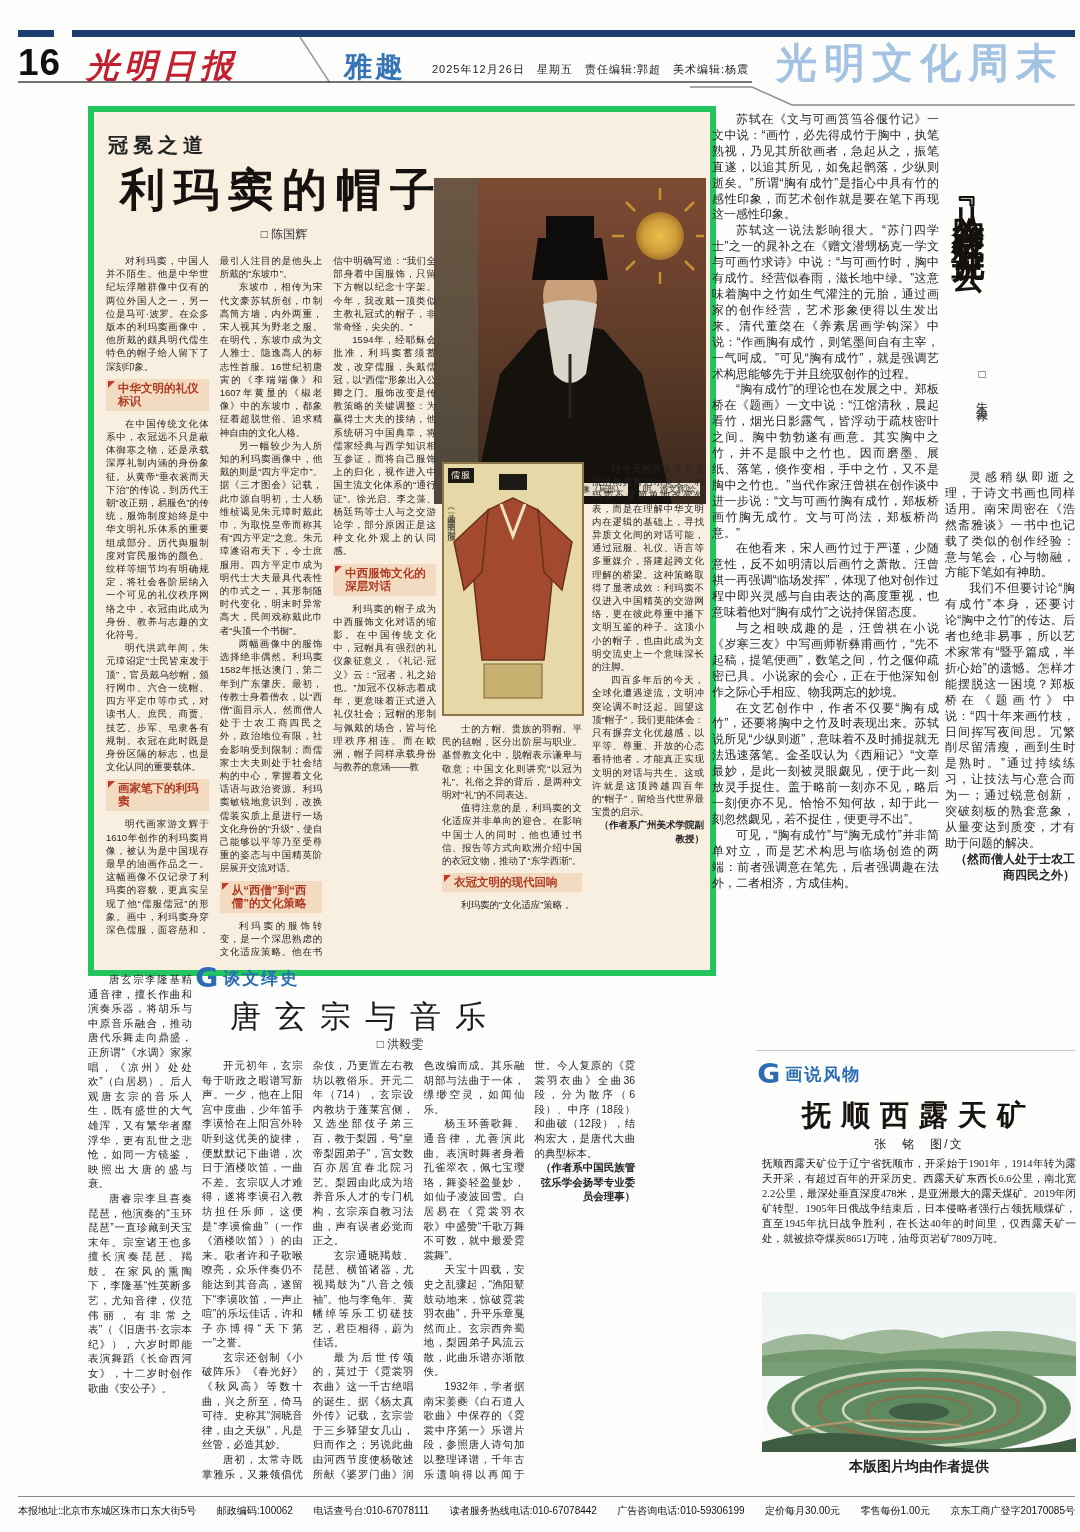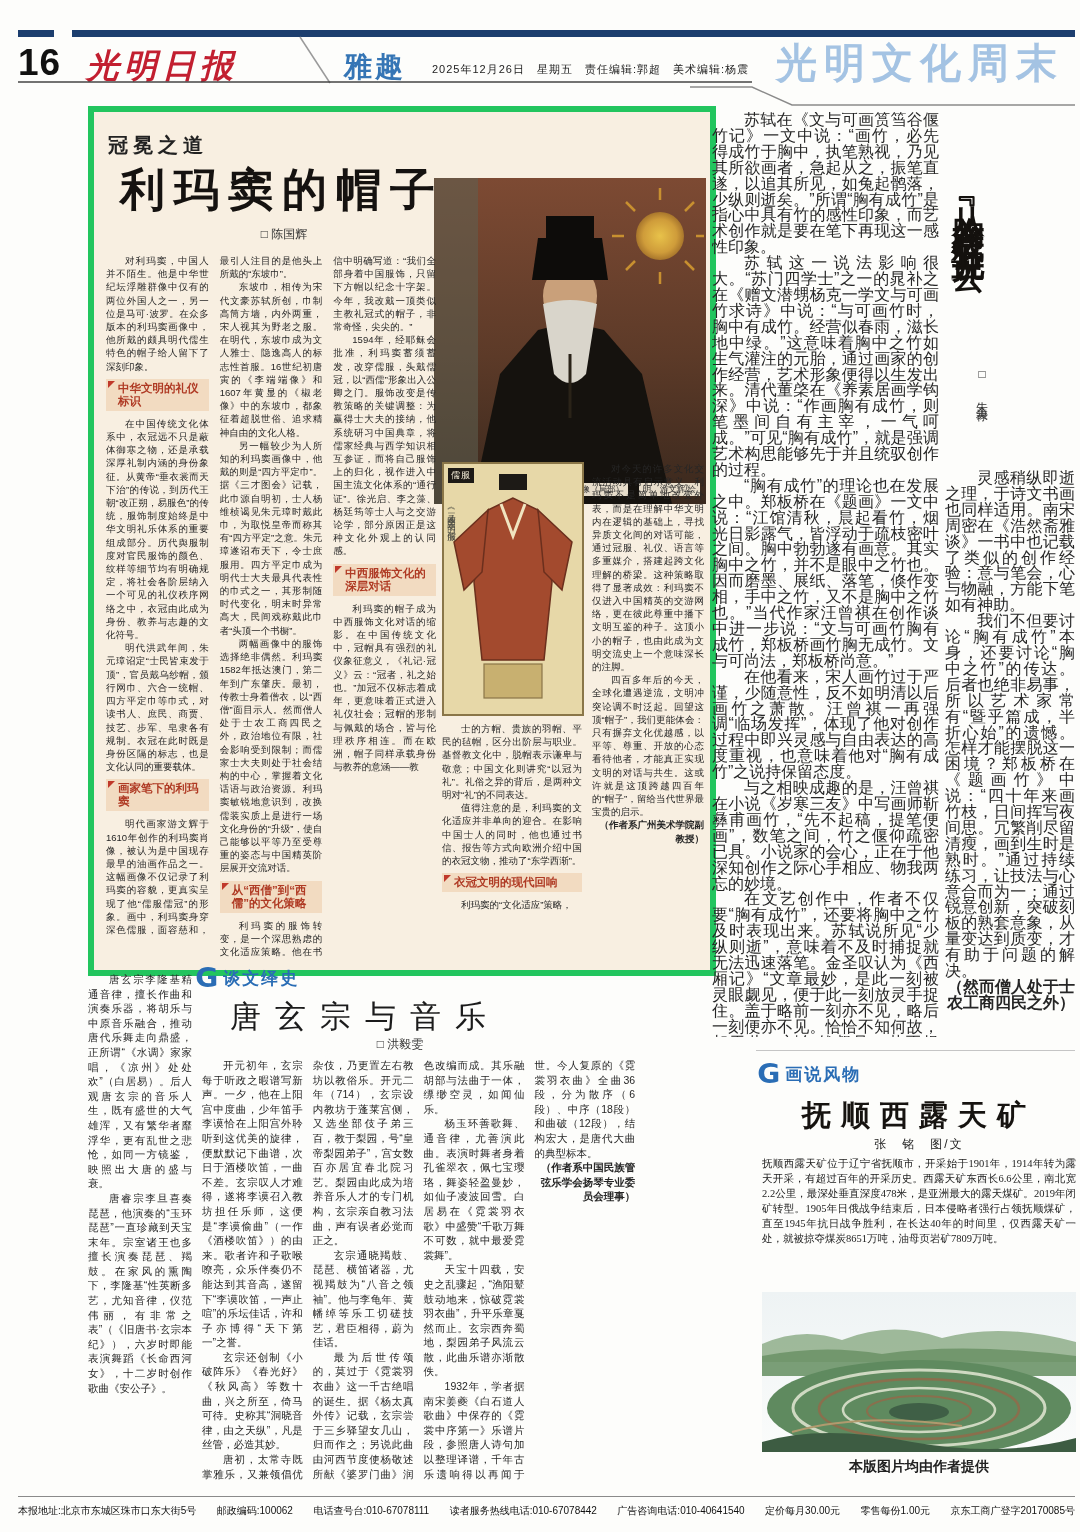--- a/index.html
+++ b/index.html
@@ -11,21 +11,21 @@
   .pagenum{font-size:37px;font-weight:bold;color:#111;letter-spacing:1px;}
   .masthead{font-family:"Liberation Serif","DejaVu Serif",serif;font-style:italic;font-weight:bold;
             font-size:33px;color:#c21f30;letter-spacing:5px;}
   .section-name{font-size:28px;font-weight:bold;color:#3575b5;letter-spacing:3px;}
   .dateline{font-size:11px;color:#222;letter-spacing:1px;}
   .weekend{font-family:"Liberation Serif","DejaVu Serif",serif;font-size:41px;font-weight:bold;
            color:#a4c3e3;letter-spacing:7px;white-space:nowrap;}
   
   .t9{font-size:9.5px;line-height:13.2px;}
   .t10{font-size:10.5px;line-height:14.6px;}
-  .t11{font-size:16px;line-height:15.9px;}
+  .t11{font-size:12px;line-height:15.9px;}
   .txt{overflow:hidden;text-align:justify;color:#262626;}
   .para{margin:0;text-indent:2em;text-align:justify;}
   .ending{font-weight:bold;text-indent:0;text-align:right;}
   .subhead{position:relative;background:#f2dbc1;color:#af3a24;font-weight:bold;
            font-size:11.5px;line-height:13px;padding:3px 4px 3px 12px;margin:6px 0;
            break-inside:avoid;text-align:left;text-indent:0;}
   .subhead::before{content:"";position:absolute;left:2px;top:2px;width:0;height:0;
            border-left:7px solid #c0392b;border-bottom:7px solid transparent;}
   .cols3{column-count:3;column-gap:11px;column-fill:auto;height:100%;}
   .cols5{column-count:5;column-gap:10px;column-fill:auto;height:100%;}
@@ -262,18 +262,18 @@
 <div class="abs footer" style="left:18px;top:1504px;width:1057px;">
   
   
 </div>
 <div class="abs" style="left:18px;top:1504px;width:1057px;">
   <div class="footer">
       <span class="seg">本报地址:北京市东城区珠市口东大街5号</span>
       <span class="seg">邮政编码:100062</span>
       <span class="seg">电话查号台:010-67078111</span>
       <span class="seg">读者服务热线电话:010-67078442</span>
-      <span class="seg">广告咨询电话:010-40641540</span>
+      <span class="seg">广告咨询电话:010-59306199</span>
       <span class="seg">定价每月30.00元</span>
       <span class="seg">零售每份1.00元</span>
       <span class="seg">京东工商广登字20170085号</span>
     </div>
 </div>
 
 </body></html>

